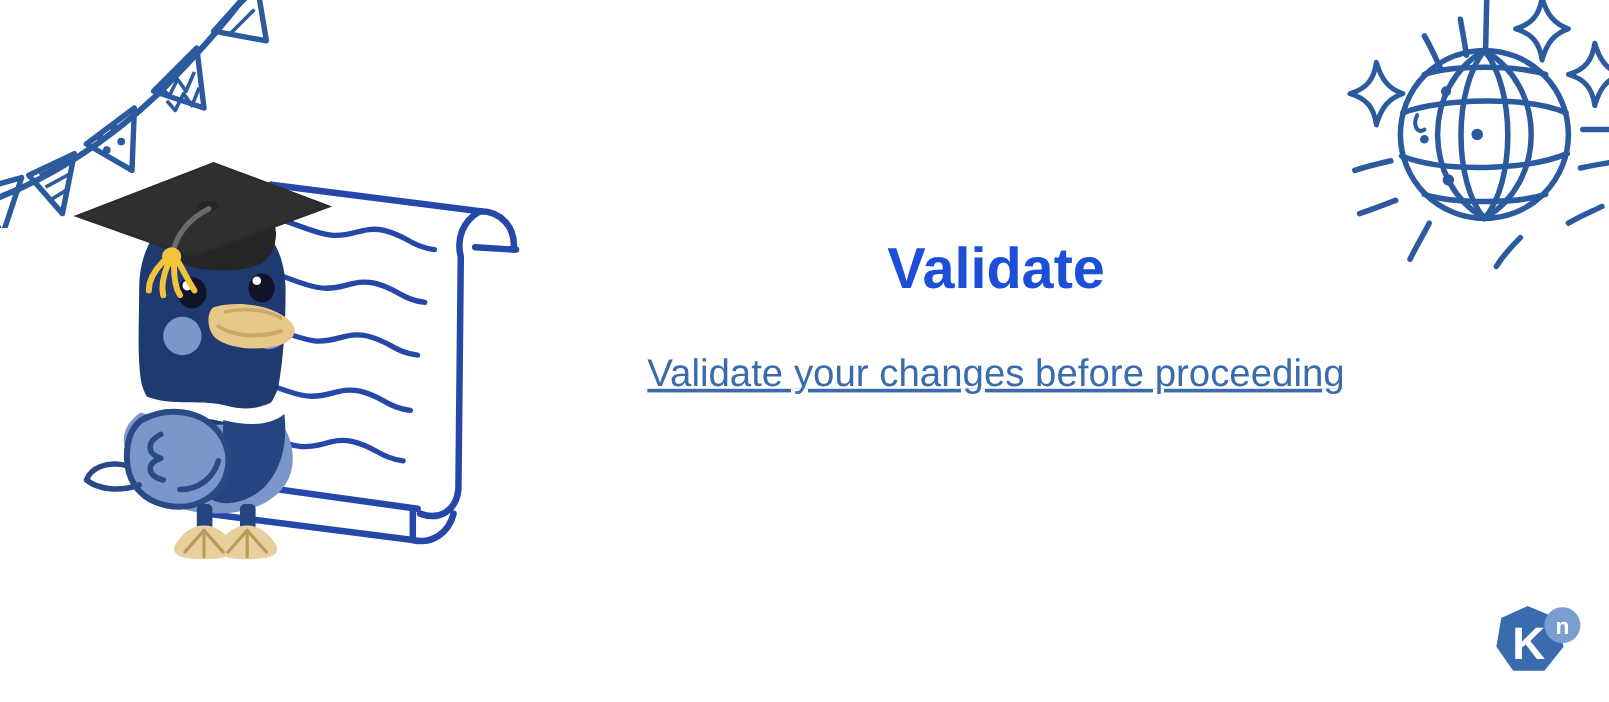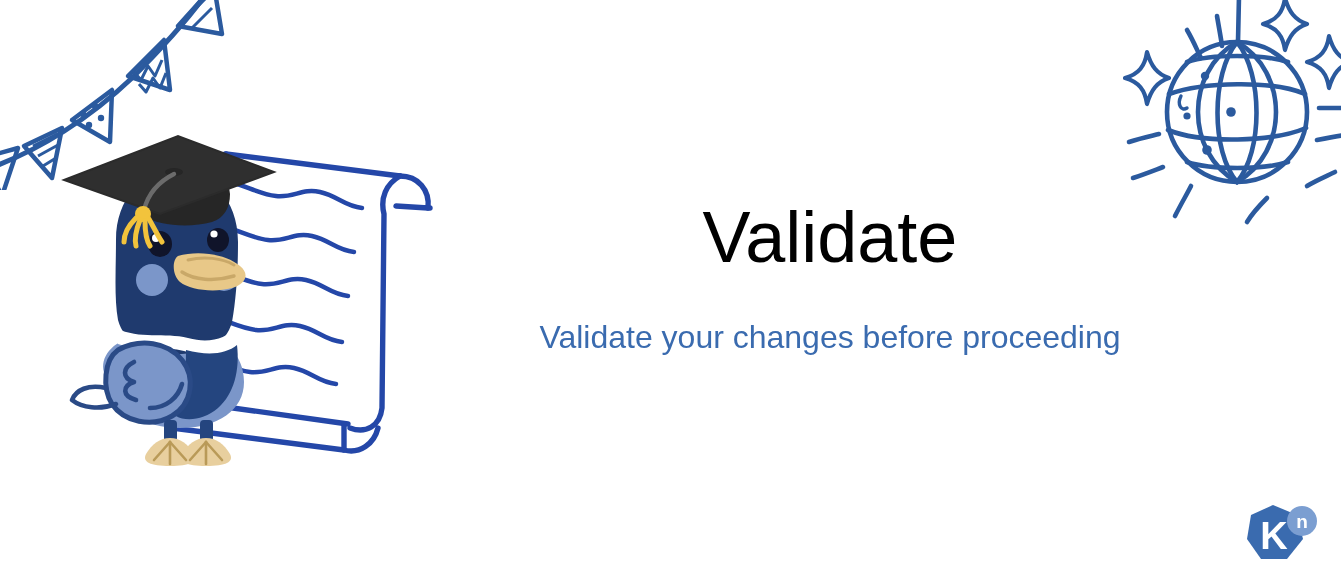--- a/index.html
+++ b/index.html
@@ -47,35 +47,36 @@
 
   
   .text-block {
     position: absolute;
     left: 470px;
     top: 200px;
     width: 720px;
     text-align: center;
   }
   .title {
-    font-size: 72px;
-    font-weight: 400;
+    font-size: 48px;
+    font-weight: 700;
     line-height: 1.05;
     letter-spacing: 0px;
-    color: #000000;
+    color: #1d4ed8;
     margin: 0;
     white-space: nowrap;
   }
   .subtitle {
     font-size: 32px;
     font-weight: 400;
     line-height: 1.2;
     color: #3A6BAF;
     margin: 42px 0 0 0;
     white-space: nowrap;
+    text-decoration: underline;
   }
 
   
   .brand-logo {
     position: absolute;
     right: 22px;
     bottom: 14px;
     width: 76px;
     height: 70px;
   }

